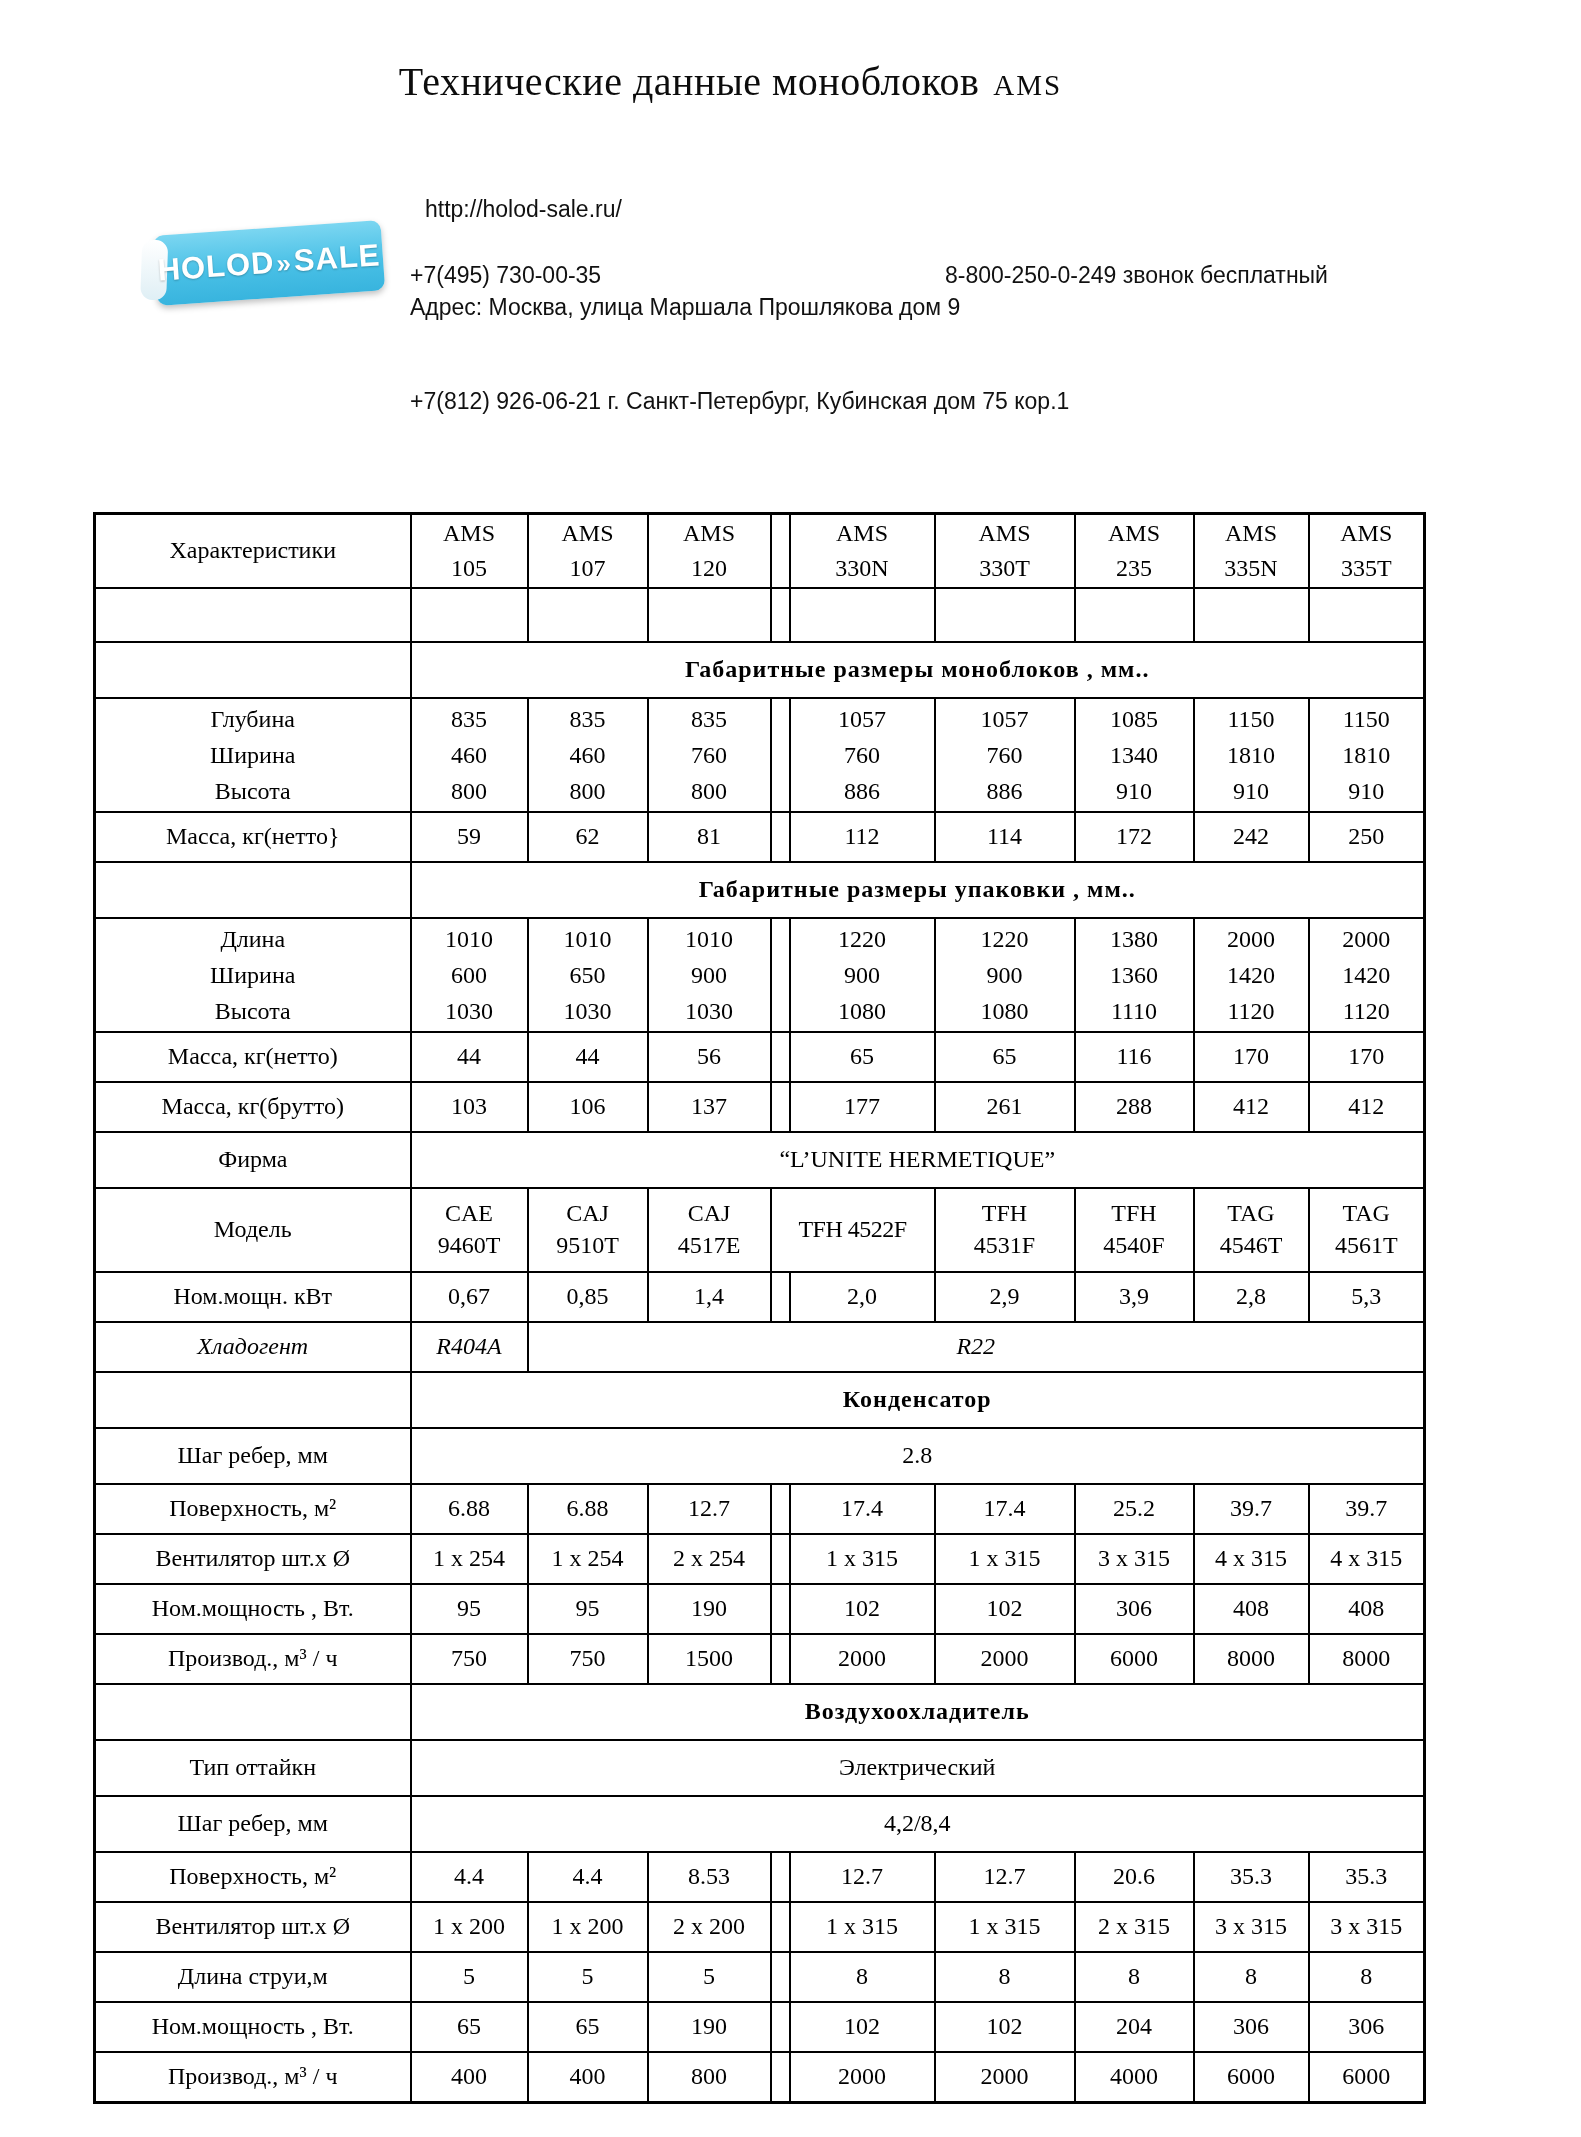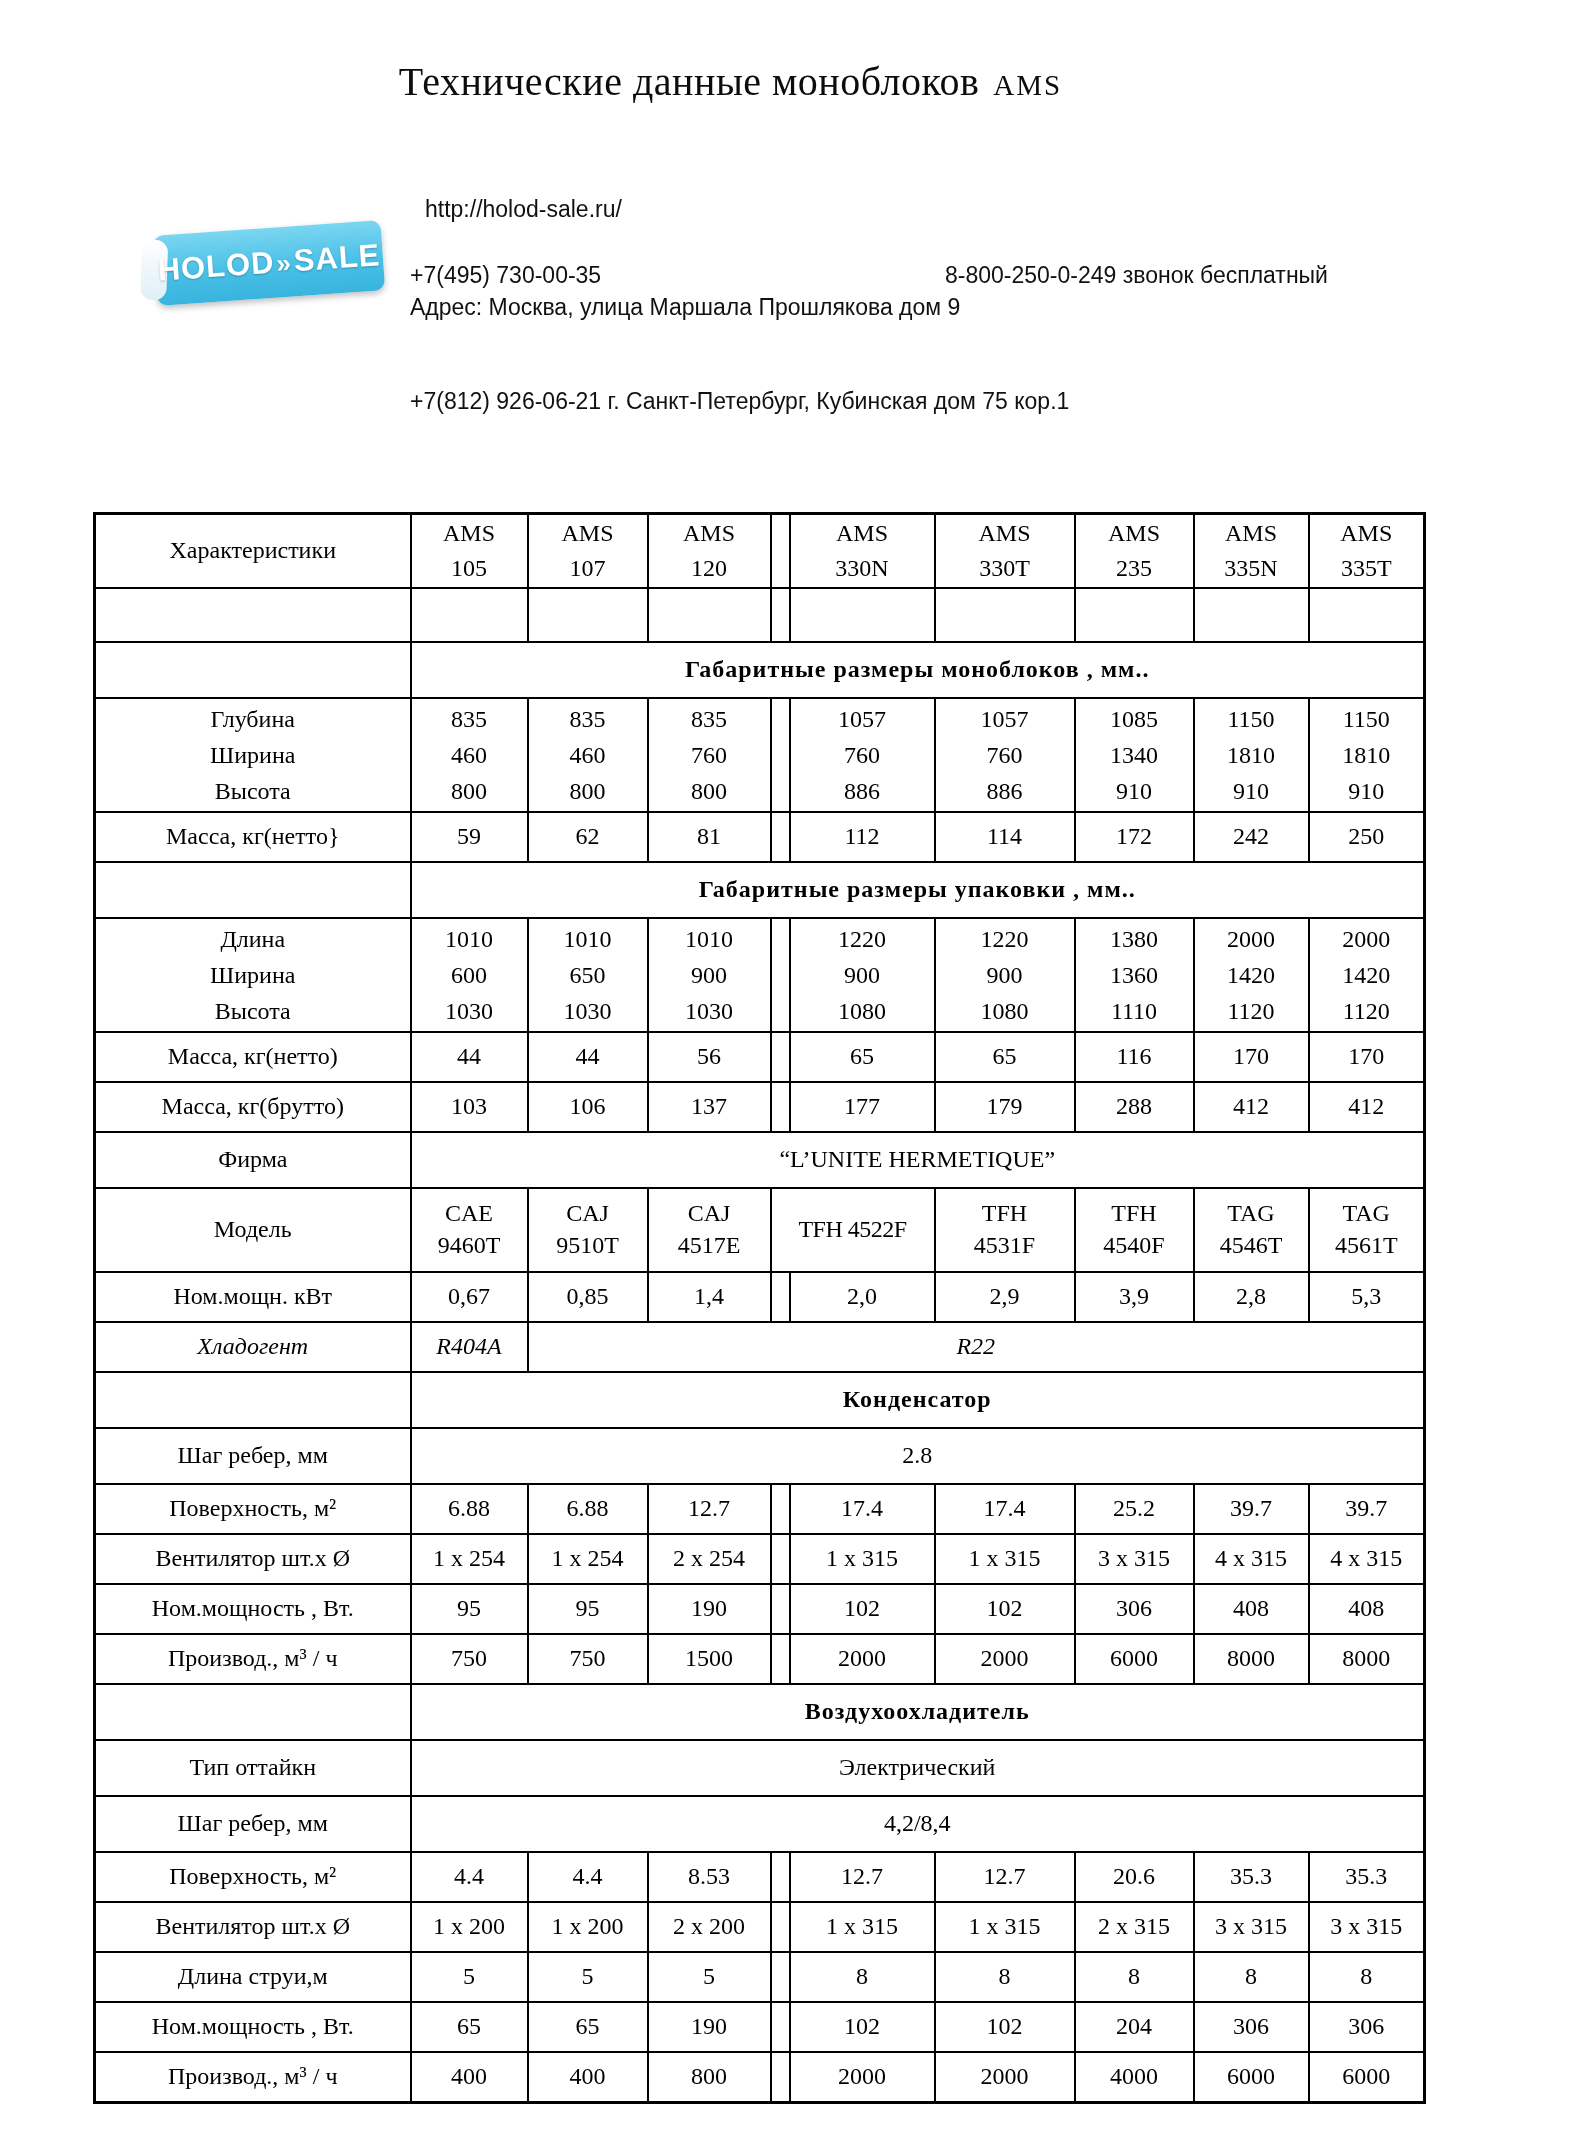--- a/index.html
+++ b/index.html
@@ -211,21 +211,21 @@
           <td>170</td>
           <td>170</td>
         </tr>
         <tr class="rh-data">
           <td class="lbl c">Масса, кг(брутто)</td>
           <td>103</td>
           <td>106</td>
           <td>137</td>
           <td class="gap"></td>
           <td>177</td>
-          <td>179</td>
+          <td>261</td>
           <td>288</td>
           <td>412</td>
           <td>412</td>
         </tr>
         <tr class="rh-span">
           <td class="lbl">Фирма</td>
           <td colspan="9">“L’UNITE  HERMETIQUE”</td>
         </tr>
         <tr class="rh-model">
           <td class="lbl">Модель</td>

